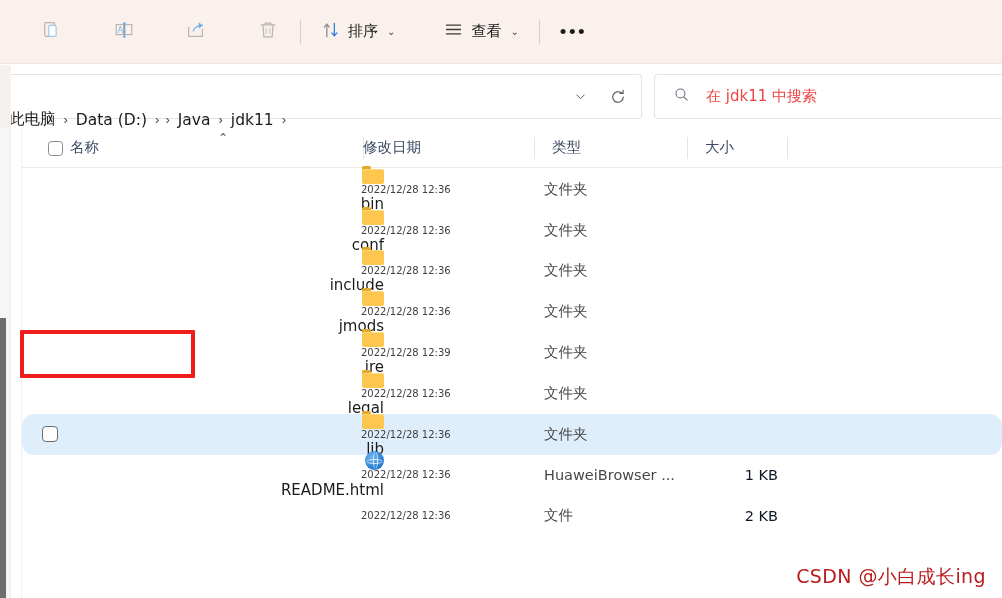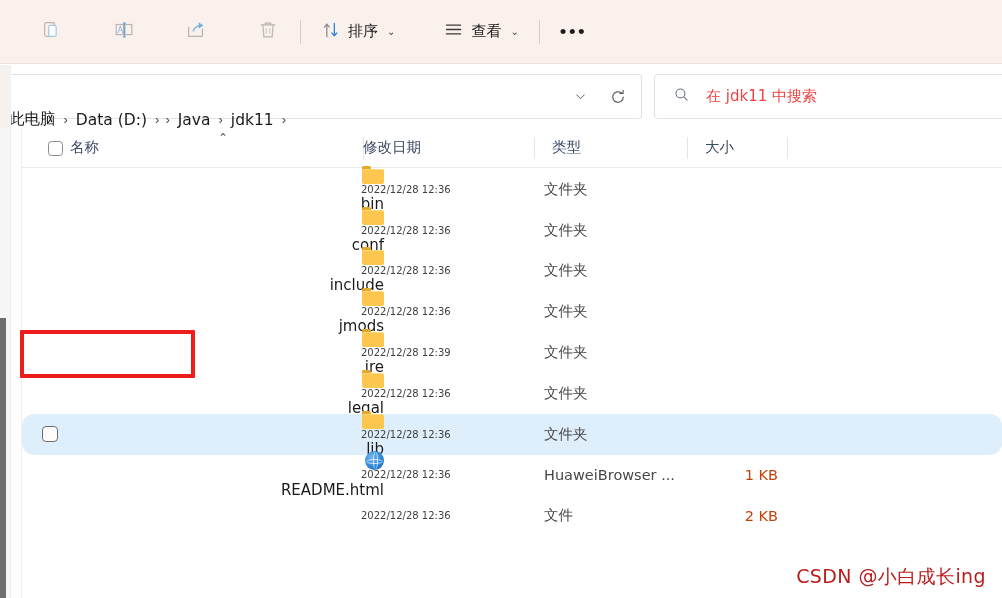--- a/index.html
+++ b/index.html
@@ -97,21 +97,21 @@
   }
   .cell-name {
     position: absolute; left: 42px; display: flex; align-items: flex-end; gap: 11px;
     width: 320px;
     flex-direction: column;
   }
   .cell-date { position: absolute; left: 339px; color: #404040; font-size: 10px; }
   .cell-type { position: absolute; left: 522px; color: #484848; font-size: 14.5px; }
   .cell-size {
     position: absolute; left: 656px; width: 100px; text-align: right;
-    color: #c2410c; font-size: 14.5px;
+    color: #0f172a; font-size: 14.5px;
   }
 
   
   .folder-ico { width: 22px; height: 18px; position: relative; flex: 0 0 auto; }
   .folder-ico .tab {
     position: absolute; left: 0; top: 0; width: 9px; height: 4px;
     background: #e8a827; border-radius: 1.5px 2px 0 0;
   }
   .folder-ico .body {
     position: absolute; left: 0; top: 3px; width: 22px; height: 15px;

